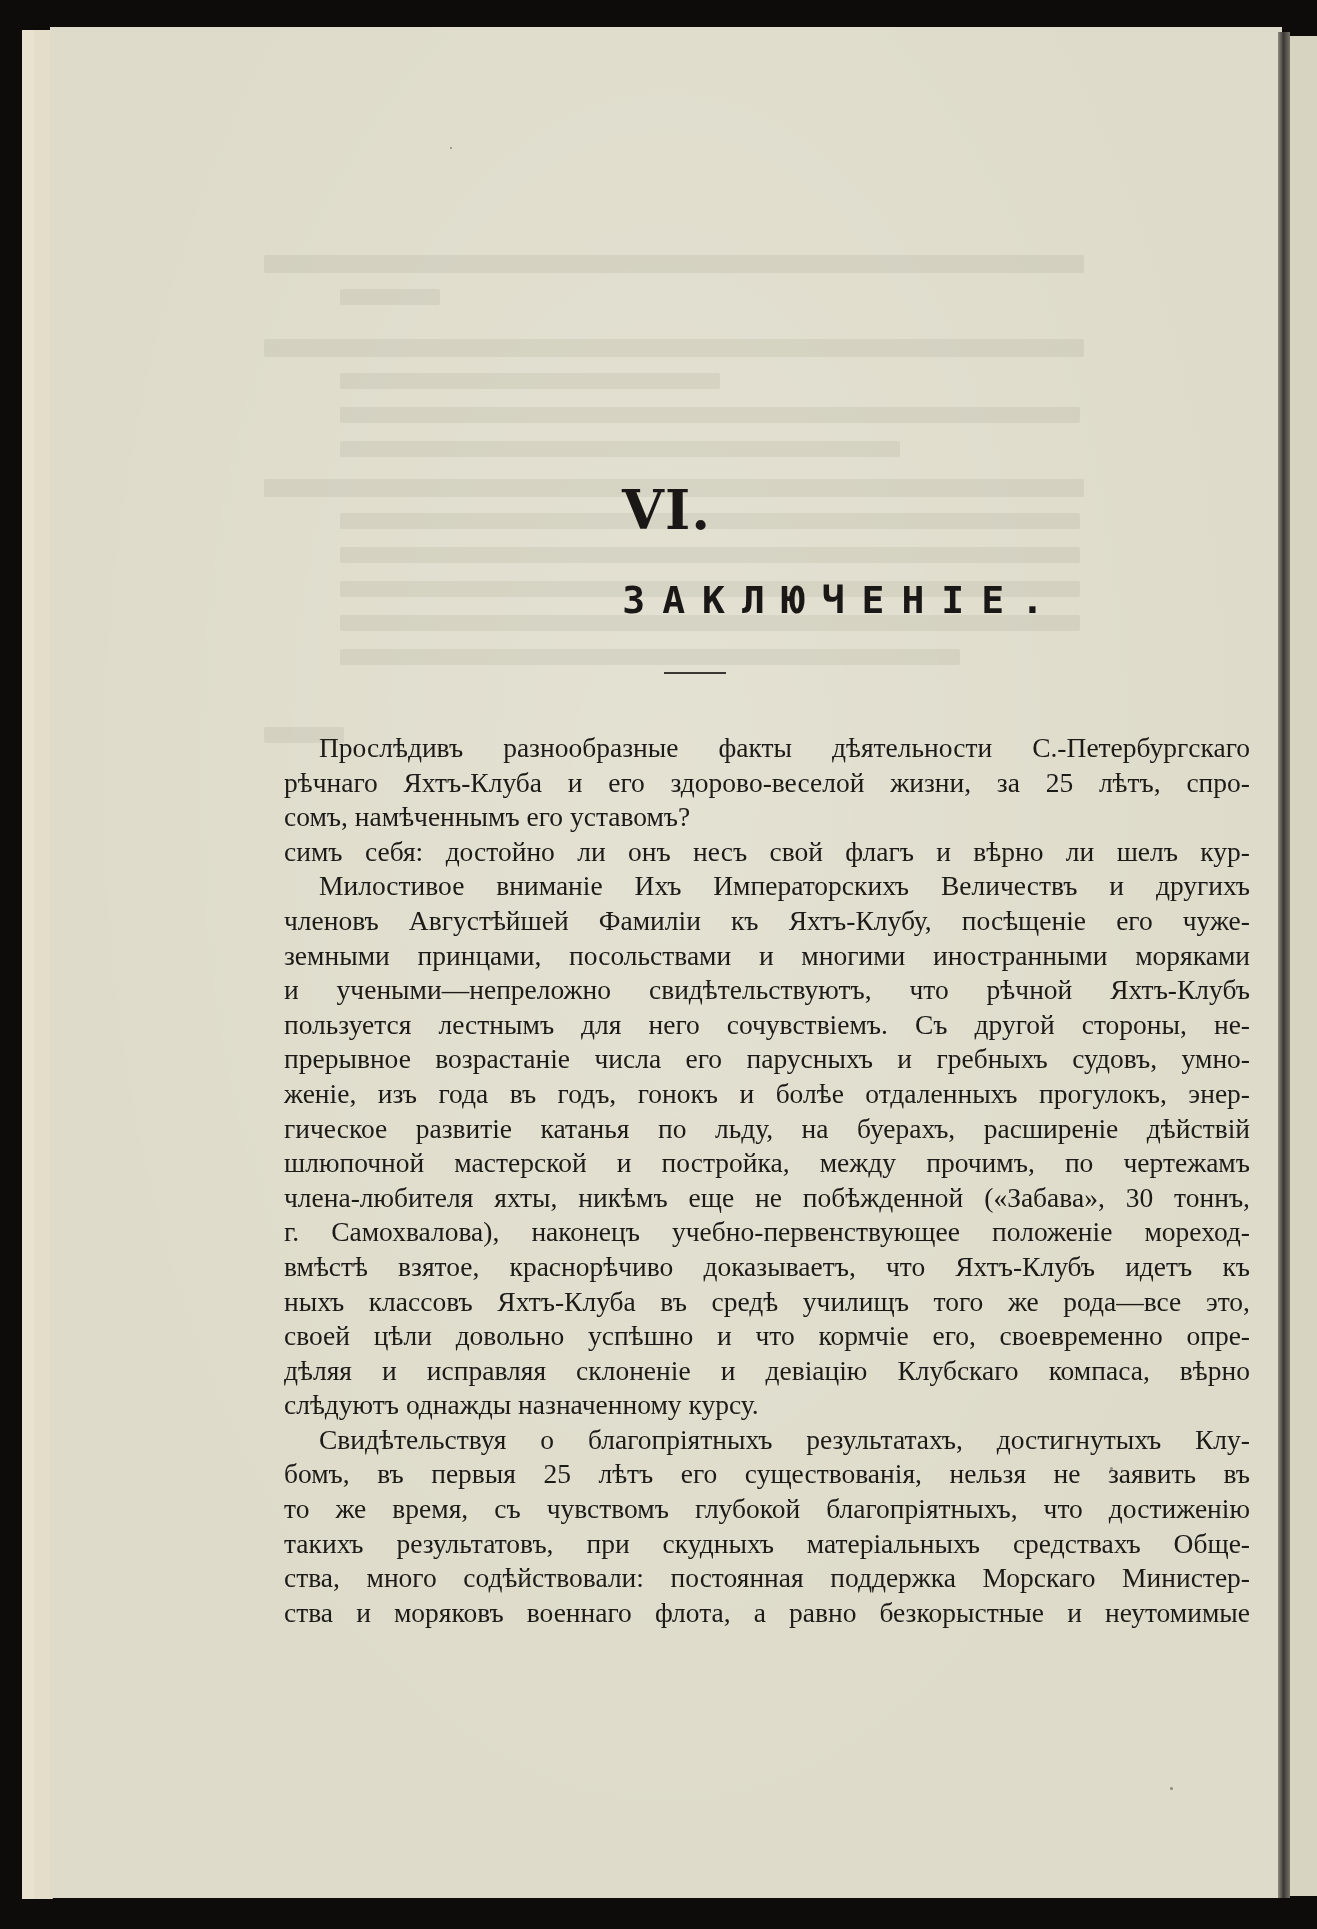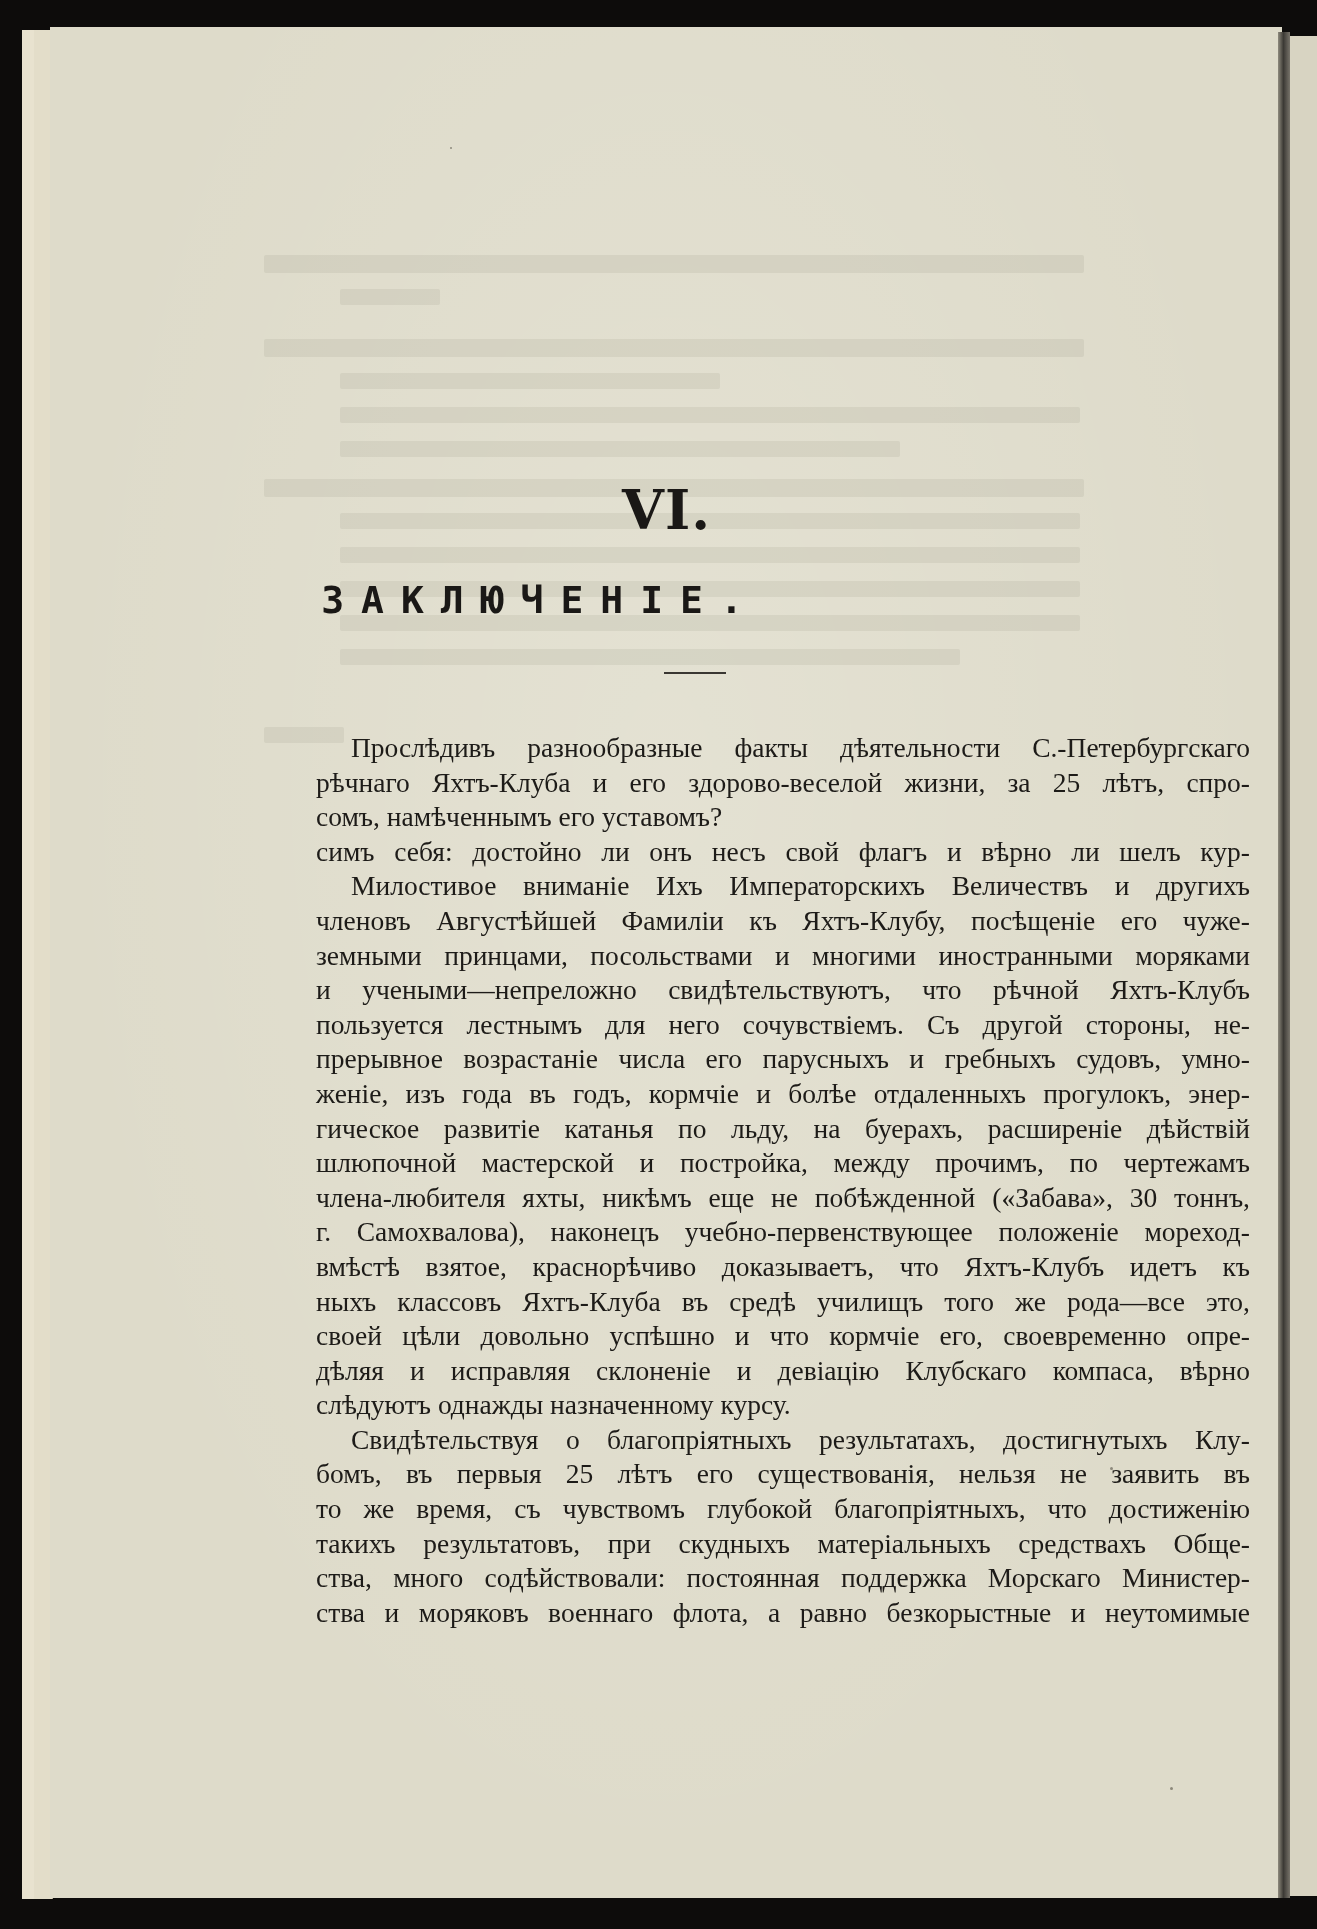--- a/index.html
+++ b/index.html
@@ -34,37 +34,37 @@
   .bleed { position: absolute; background: rgba(110,105,90,0.10); border-radius: 2px; }
 
   .chapter-number {
     position: absolute; left: 8px; width: 1317px; top: 478px;
     text-align: center;
     font-family: "DejaVu Serif", serif; font-weight: bold;
     font-size: 54px; color: #1a1816; letter-spacing: 1px;
   }
   .chapter-title {
     position: absolute; left: 0; width: 1061px; top: 578px;
-    text-align: center;
+    text-align: right;
     font-family: "DejaVu Sans Mono", monospace; font-weight: bold;
     font-size: 38px; color: #1a1816; letter-spacing: 17px;
     padding-left: 20px; box-sizing: border-box;
   }
   .title-rule {
     position: absolute; left: 664px; top: 672px; width: 62px; height: 2px;
     background: #3a3732;
   }
   .body-text {
     position: absolute; left: 284px; top: 731px; width: 966px;
     font-family: "Liberation Serif", "DejaVu Serif", serif;
     font-size: 27.5px; line-height: 34.6px; color: #1d1b18;
     text-align: justify;
   }
   .body-text p { margin: 0; text-indent: 34px; }
-  .body-text .line { display: block; text-align: justify; text-align-last: justify; white-space: nowrap; margin-left: 32px; }
+  .body-text .line { display: block; text-align: justify; text-align-last: justify; white-space: nowrap; }
   .body-text .line.last { text-align-last: left; }
   .body-text .line.indent { padding-left: 35px; }
   .spec { position: absolute; background: rgba(60,55,45,0.5); border-radius: 50%; }
 </style>
 </head>
 <body>
 
 <div class="page-stack-edge edge1"></div>
 <div class="page-stack-edge edge2"></div>
 
@@ -103,21 +103,21 @@
     <span class="line last">сомъ, намѣченнымъ его уставомъ?</span>
     <span class="line">симъ себя: достойно ли онъ несъ свой флагъ и вѣрно ли шелъ кур-</span>
   </p>
   <p style="text-indent:0">
     <span class="line indent">Милостивое вниманіе Ихъ Императорскихъ Величествъ и другихъ</span>
     <span class="line">членовъ Августѣйшей Фамиліи къ Яхтъ-Клубу, посѣщеніе его чуже-</span>
     <span class="line">земными принцами, посольствами и многими иностранными моряками</span>
     <span class="line">и учеными—непреложно свидѣтельствуютъ, что рѣчной Яхтъ-Клубъ</span>
     <span class="line">пользуется лестнымъ для него сочувствіемъ. Съ другой стороны, не-</span>
     <span class="line">прерывное возрастаніе числа его парусныхъ и гребныхъ судовъ, умно-</span>
-    <span class="line">женіе, изъ года въ годъ, кормчіе и болѣе отдаленныхъ прогулокъ, энер-</span>
+    <span class="line">женіе, изъ года въ годъ, гонокъ и болѣе отдаленныхъ прогулокъ, энер-</span>
     <span class="line">гическое развитіе катанья по льду, на буерахъ, расширеніе дѣйствій</span>
     <span class="line">шлюпочной мастерской и постройка, между прочимъ, по чертежамъ</span>
     <span class="line">члена-любителя яхты, никѣмъ еще не побѣжденной («Забава», 30 тоннъ,</span>
     <span class="line">г. Самохвалова), наконецъ учебно-первенствующее положеніе мореход-</span>
     <span class="line">вмѣстѣ взятое, краснорѣчиво доказываетъ, что Яхтъ-Клубъ идетъ къ</span>
     <span class="line">ныхъ классовъ Яхтъ-Клуба въ средѣ училищъ того же рода—все это,</span>
     <span class="line">своей цѣли довольно успѣшно и что кормчіе его, своевременно опре-</span>
     <span class="line">дѣляя и исправляя склоненіе и девіацію Клубскаго компаса, вѣрно</span>
     <span class="line last">слѣдуютъ однажды назначенному курсу.</span>
   </p>

